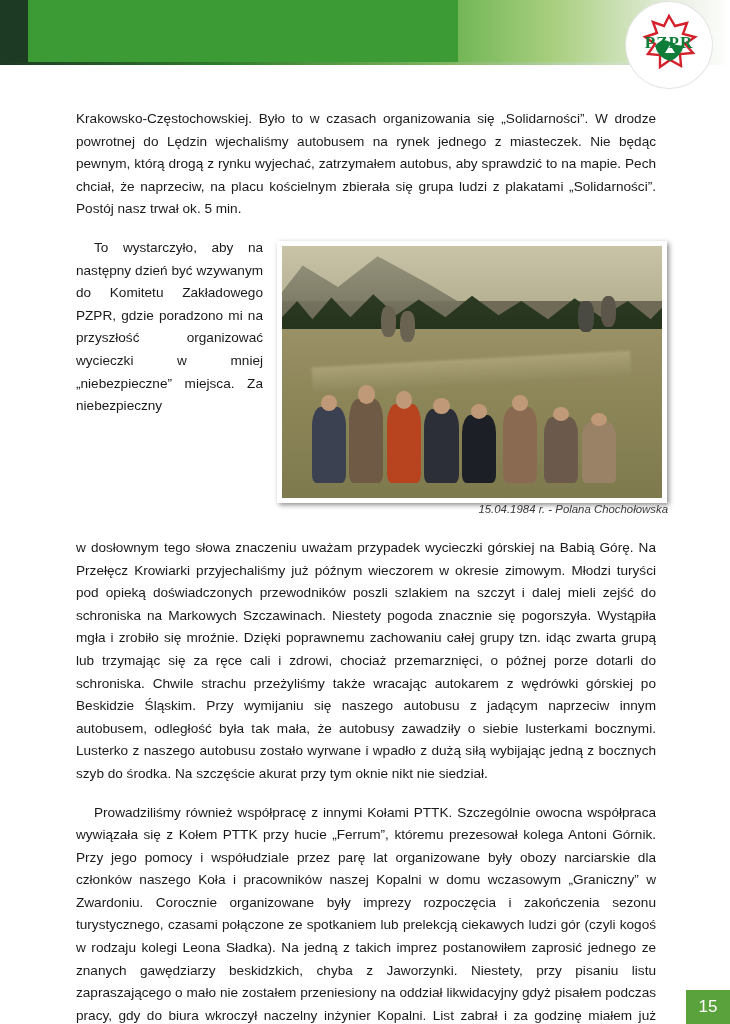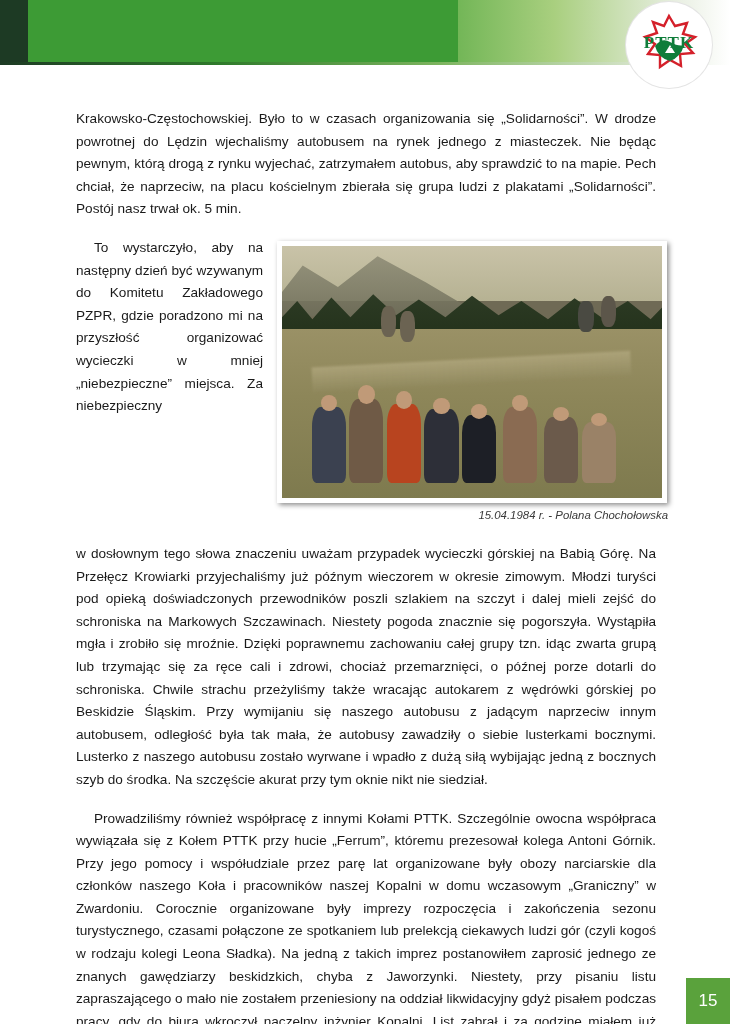--- a/index.html
+++ b/index.html
@@ -181,38 +181,37 @@
     height: 12%;
     border-radius: 40%;
     background: #6b6352;
   }
   .sp1 { left: 26%; top: 24%; }
   .sp2 { left: 31%; top: 26%; }
   .sp3 { left: 78%; top: 22%; background:#4a4a42; }
   .sp4 { left: 84%; top: 20%; background:#5c564a; }
 
   .caption {
-    margin-top: 6px;
     text-align: right;
     font-family: "Liberation Sans", sans-serif;
     font-style: italic;
     font-size: 11.4px;
     color: #3a3a3a;
     padding-right: 4px;
   }
 
   .clearfix::after { content: ""; display: block; clear: both; }
 
   
   .page-tab {
     position: absolute;
     right: 0;
     bottom: 0;
     width: 44px;
-    height: 46px;
+    height: 34px;
     background: #5aa23c;
     color: #ffffff;
     display: flex;
     align-items: center;
     justify-content: center;
     font-family: "Liberation Sans", sans-serif;
     font-size: 17px;
   }
 </style>
 </head>
@@ -223,21 +222,21 @@
   <div class="header-green-solid"></div>
   <div class="header-dark"></div>
   <div class="header-rule"></div>
   <div class="logo-wrap">
     <div class="logo-inner">
       <svg width="68" height="64" viewBox="0 0 68 64">
         <path d="M34 3 L40 13 L52 10 L48 21 L60 24 L50 31 L58 40 L45 41 L46 53 L35 47 L25 54 L25 42 L13 41 L20 31 L10 24 L22 20 L18 9 L29 13 Z" fill="#ffffff" stroke="#d4202a" stroke-width="2.4"></path>
         <path d="M20 33 q7 -9 15 -4 q9 5 14 3 q-3 12 -14 16 q-12 -3 -15 -15 Z" fill="#0f7d3a"></path>
         <path d="M30 40 l5 -8 l5 8 Z" fill="#ffffff"></path>
       </svg>
-      <div class="logo-text">PTTK</div>
+      <div class="logo-text">PZPR</div>
     </div>
   </div>
 </div>
 
 <div class="content">
 
   <p>Krakowsko-Częstochowskiej. Było to w czasach organizowania się „Solidarności”. W drodze powrotnej do Lędzin wjechaliśmy autobusem na rynek jednego z miasteczek. Nie będąc pewnym, którą drogą z rynku wyjechać, zatrzymałem autobus, aby sprawdzić to na mapie. Pech chciał, że naprzeciw, na placu kościelnym zbierała się grupa ludzi z plakatami „Solidarności”. Postój nasz trwał ok. 5 min.</p>
 
   <div class="figure">
     <div class="photo">

